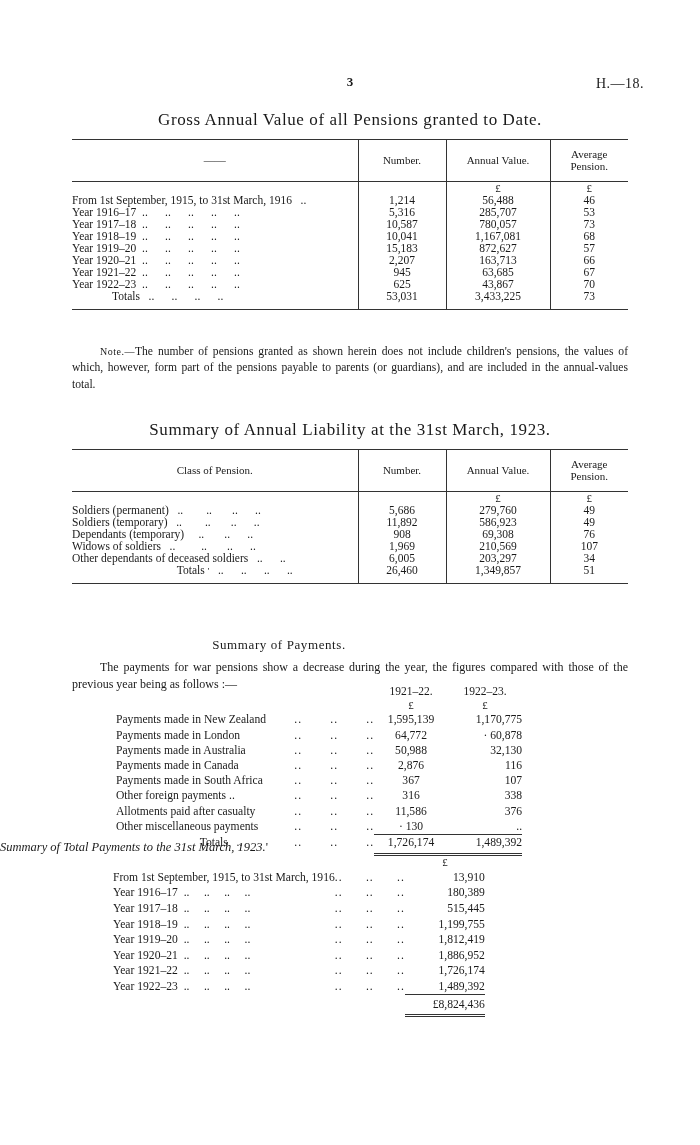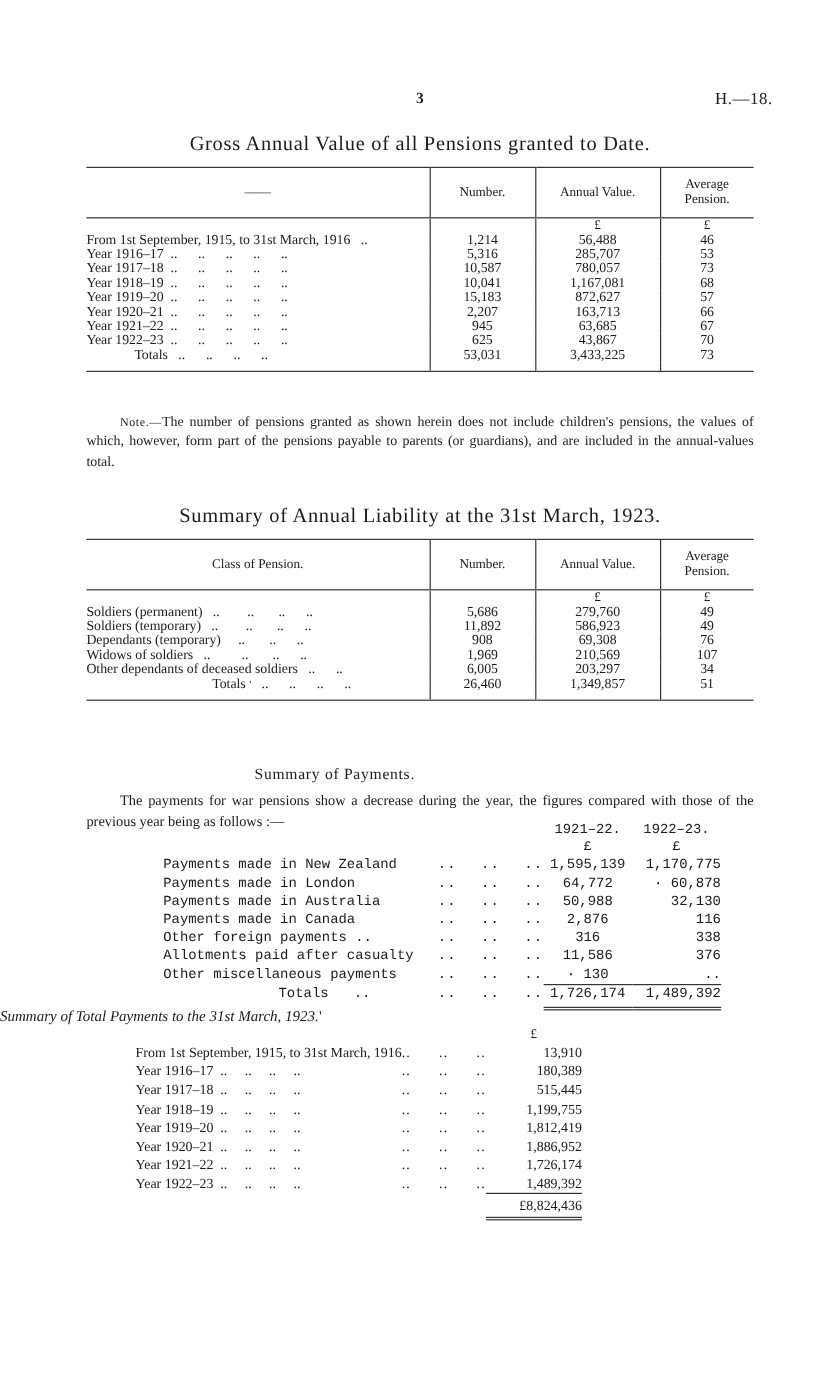--- a/index.html
+++ b/index.html
@@ -304,21 +304,21 @@
   </div>
 
   <div class="sec-title" style="top:637px;">
     <span class="sc">Summary of Payments.</span>
   </div>
 
   <div class="para" style="left:72px; top:659px; width:556px;">
     <span style="display:inline-block;width:28px;"></span><span>The payments for war pensions show a decrease during the year, the figures compared with those of the previous year being as follows :—</span>
   </div>
 
-  <div class="block" style="left:136px; top:684px;font-family:Liberation Mono, monospace;">
+  <div class="block" style="left:116px; top:684px;">
     <table class="pay">
       <tbody>
           <tr>
         <td class="pay-lbl"></td>
         <td class="pay-dot"></td>
         <td class="pay-dot"></td>
         <td class="pay-dot"></td>
         <td class="colhead">1921–22.</td>
         <td class="colhead">1922–23.</td>
       </tr>
@@ -354,20 +354,28 @@
         <td class="pay-val">50,988</td>
         <td class="pay-val2">32,130</td>
       </tr>
       <tr>
         <td class="pay-lbl">Payments made in Canada</td>
         <td class="pay-dot">..</td>
         <td class="pay-dot">..</td>
         <td class="pay-dot">..</td>
         <td class="pay-val">2,876</td>
         <td class="pay-val2">116</td>
+      </tr>
+      <tr>
+        <td class="pay-lbl">Payments made in South Africa</td>
+        <td class="pay-dot">..</td>
+        <td class="pay-dot">..</td>
+        <td class="pay-dot">..</td>
+        <td class="pay-val">367</td>
+        <td class="pay-val2">107</td>
       </tr>
       <tr>
         <td class="pay-lbl"><span>Other foreign payments</span> ..</td>
         <td class="pay-dot">..</td>
         <td class="pay-dot">..</td>
         <td class="pay-dot">..</td>
         <td class="pay-val">316</td>
         <td class="pay-val2">338</td>
       </tr>
       <tr>

